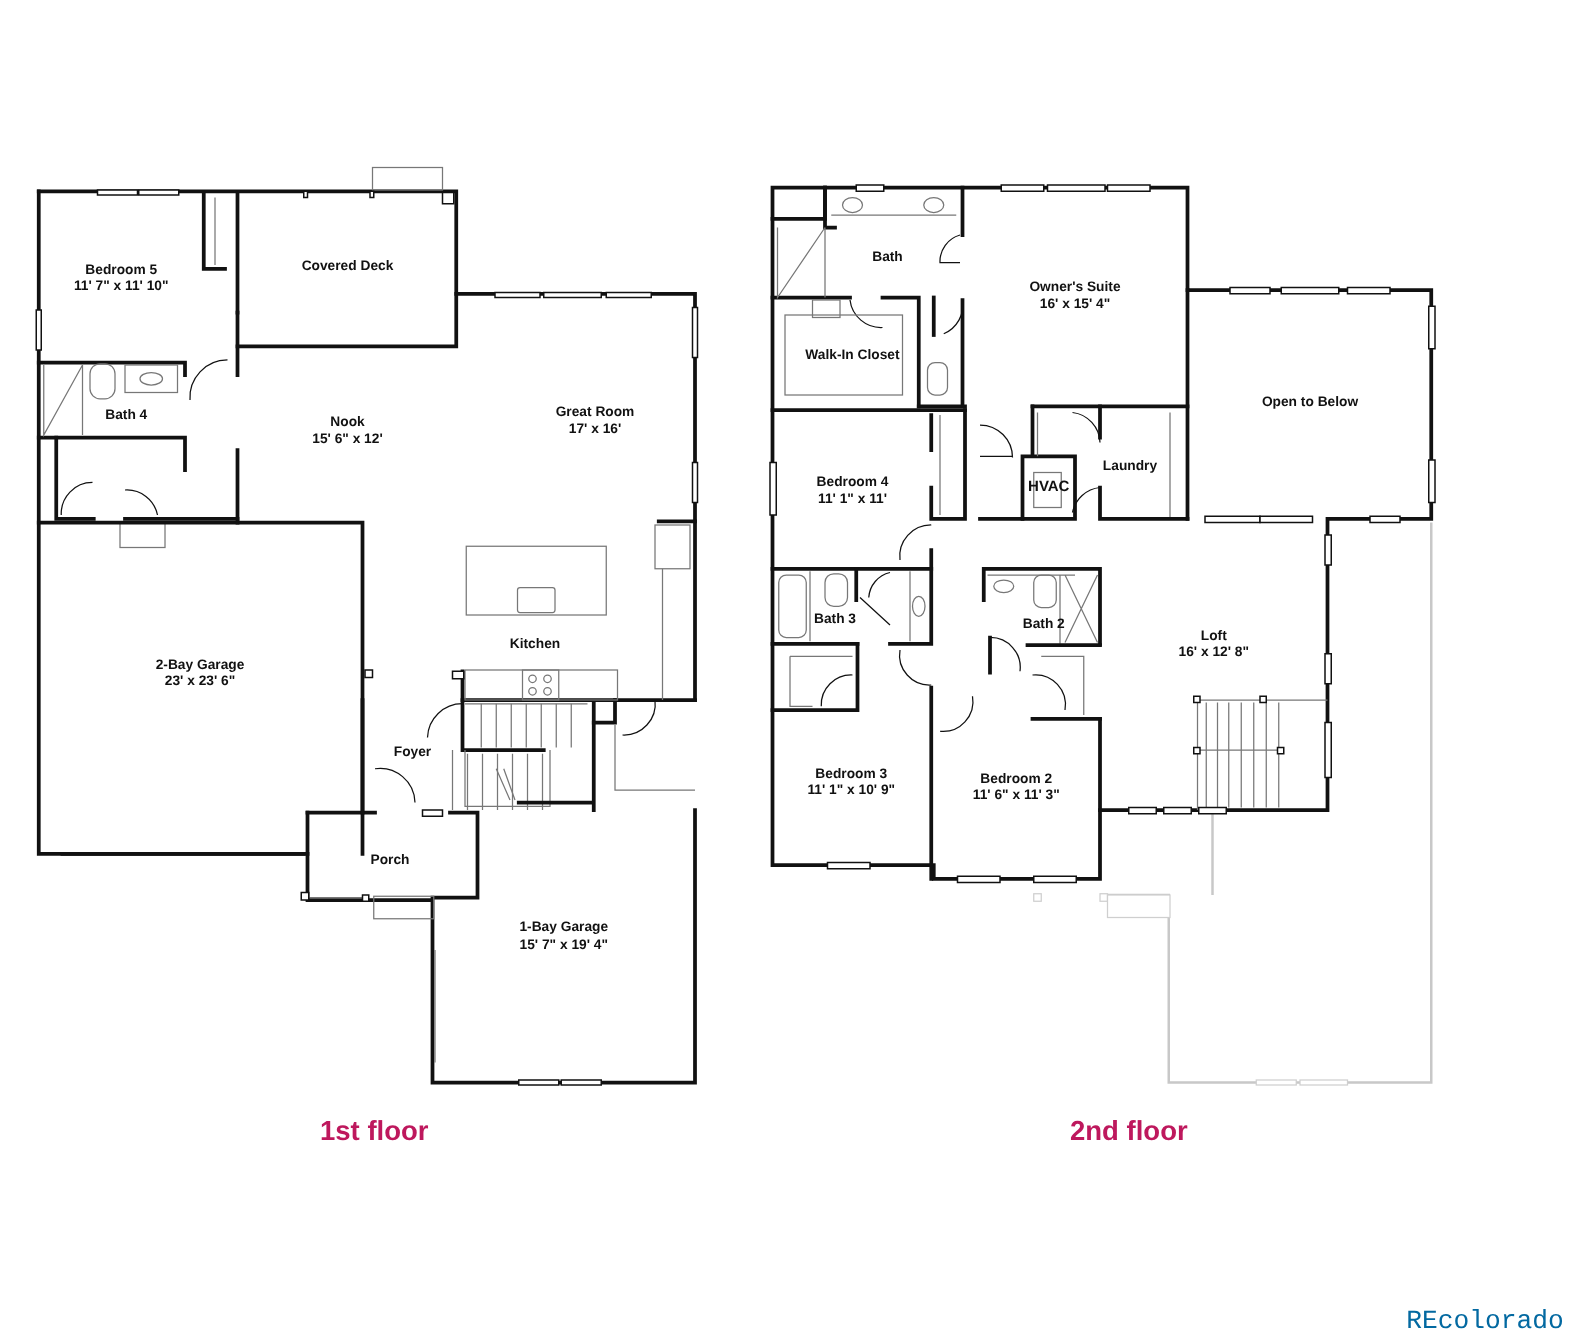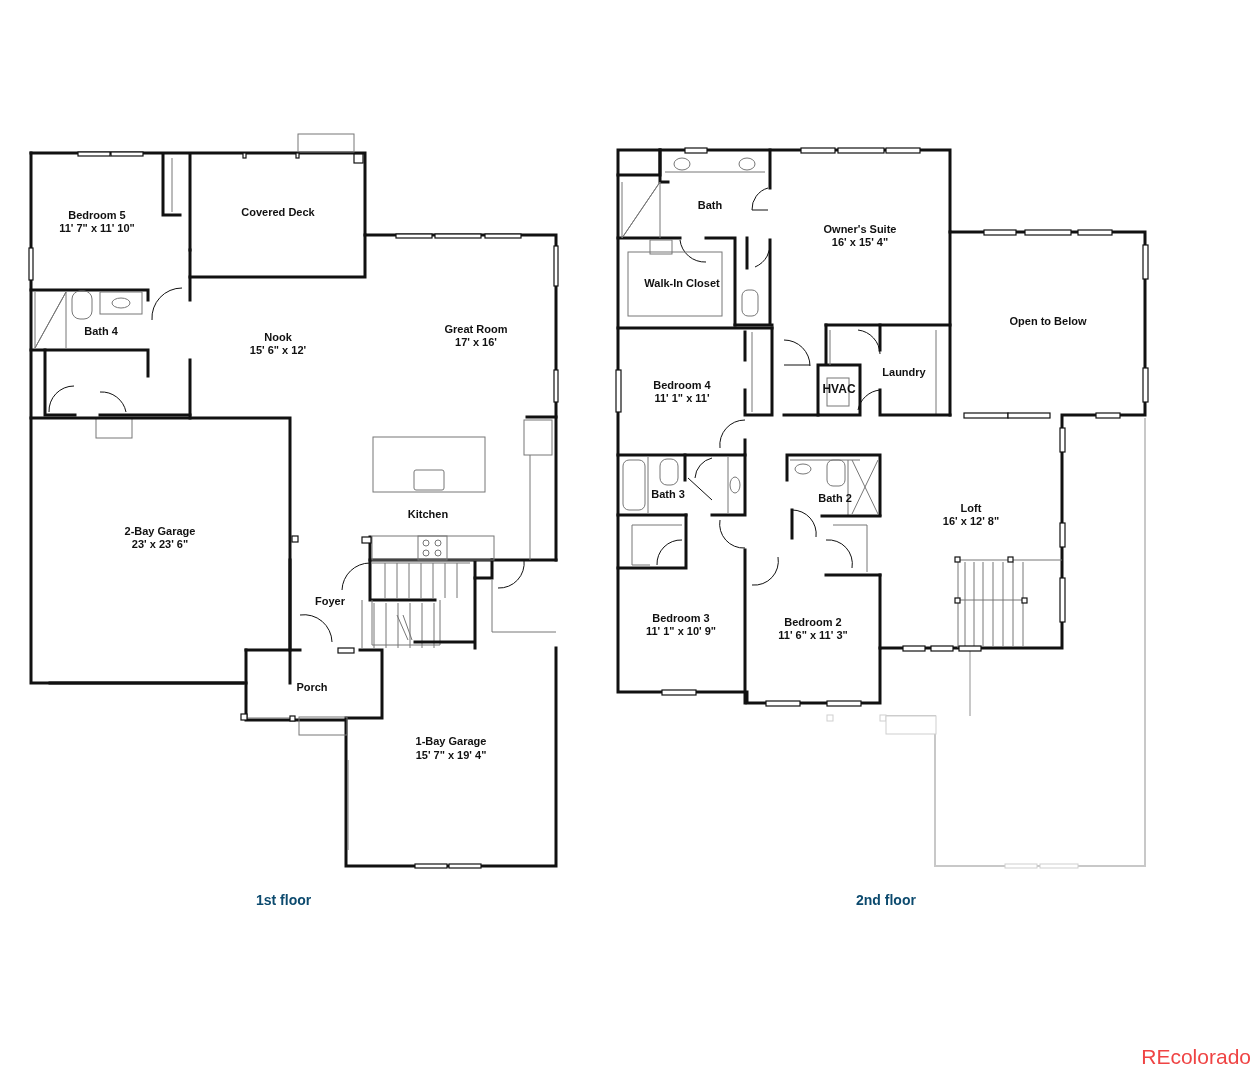--- a/index.html
+++ b/index.html
@@ -5,22 +5,22 @@
   html,body{margin:0;padding:0;background:#fff;}
   body{width:1257px;height:1075px;position:relative;overflow:hidden;font-family:"Liberation Sans",sans-serif;}
   svg{position:absolute;left:0;top:0;}
   .w{stroke:#111;stroke-width:3;fill:none;stroke-linecap:square;}
   .t{stroke:#777;stroke-width:1;fill:none;}
   .g{stroke:#c8c8c8;stroke-width:2;fill:none;}
   .gt{stroke:#cfcfcf;stroke-width:1;fill:#fff;}
   .win{fill:#fff;stroke:#111;stroke-width:1.2;}
   .door{stroke:#111;stroke-width:1;fill:none;}
   .lbl{font-family:"Liberation Sans",sans-serif;font-weight:bold;font-size:11px;fill:#111;text-anchor:middle;}
-  .floor-lbl{position:absolute;font-family:"Liberation Sans",sans-serif;font-weight:bold;font-size:14px;color:#0c4a6e;}
-  .wm{position:absolute;right:6px;bottom:6px;font-family:Liberation Sans, sans-serif;font-size:21px;color:#ef4444;}
+  .floor-lbl{position:absolute;font-family:"Liberation Sans",sans-serif;font-weight:bold;font-size:22px;color:#be185d;}
+  .wm{position:absolute;right:6px;bottom:6px;font-family:Liberation Mono, monospace;font-size:21px;color:#0369a1;}
 </style>
 </head>
 <body>
 
 <svg width="1257" height="1075" viewBox="0 0 1257 1075">
 
   <g>
 
     <path class="w" d="M31 153 H190 V250 M190 153 H365 V235 H556 V560"></path>
     <path class="w" d="M31 153 V683 H243"></path>

